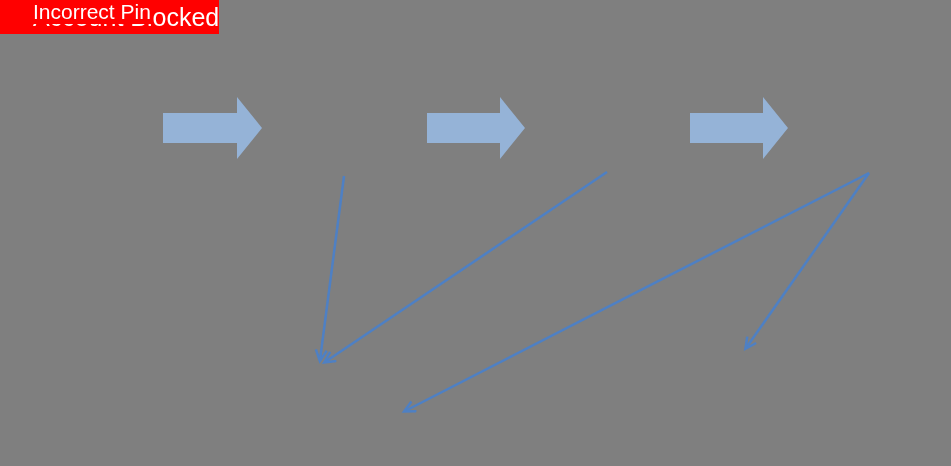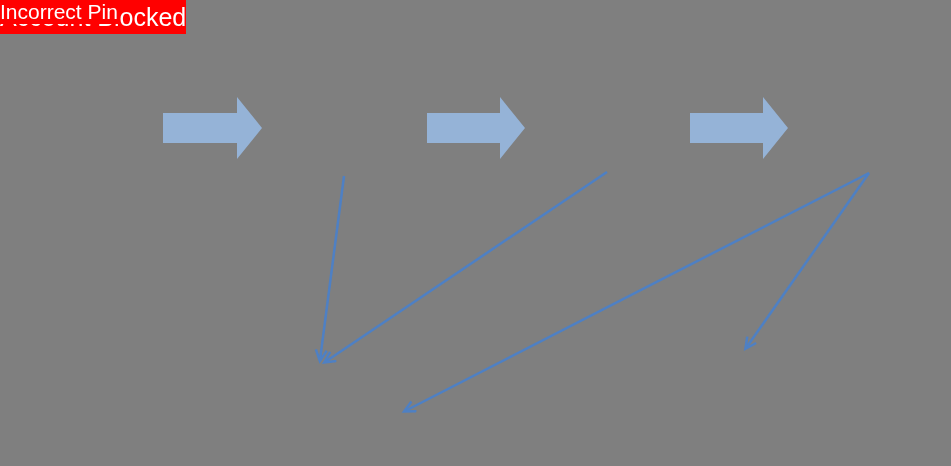--- a/index.html
+++ b/index.html
@@ -3,21 +3,21 @@
 <meta charset="utf-8">
 <style>
   html,body{margin:0;padding:0;background:#7F7F7F;}
   .canvas{
     position:relative;width:951px;height:466px;background:#7F7F7F;overflow:hidden;
     font-family:"Liberation Sans", sans-serif;
   }
   .layer{position:absolute;left:0;top:0;z-index:0;}
   .node,.tag{
     position:absolute;z-index:1;display:flex;align-items:center;justify-content:center;
-    color:#FFFFFF;text-align:center;box-sizing:border-box;
+    color:#FFFFFF;text-align:center;box-sizing:border-box;padding-left:33px;
   }
   .node-text{line-height:1.1;}
   .big{font-size:31px;}
   .result{font-size:25px;line-height:34px;}
   .tag{font-size:21px;}
   
   #n-start {left:0;   top:73; width:163; height:103; background:#4F421F;}
   #n-try1  {left:262; top:73; width:165; height:103; background:#8C7532;}
   #n-try2  {left:525; top:72; width:165; height:101; background:#BCA04D;}
   #n-try3  {left:788; top:72; width:163; height:101; background:#D6C28F;}

